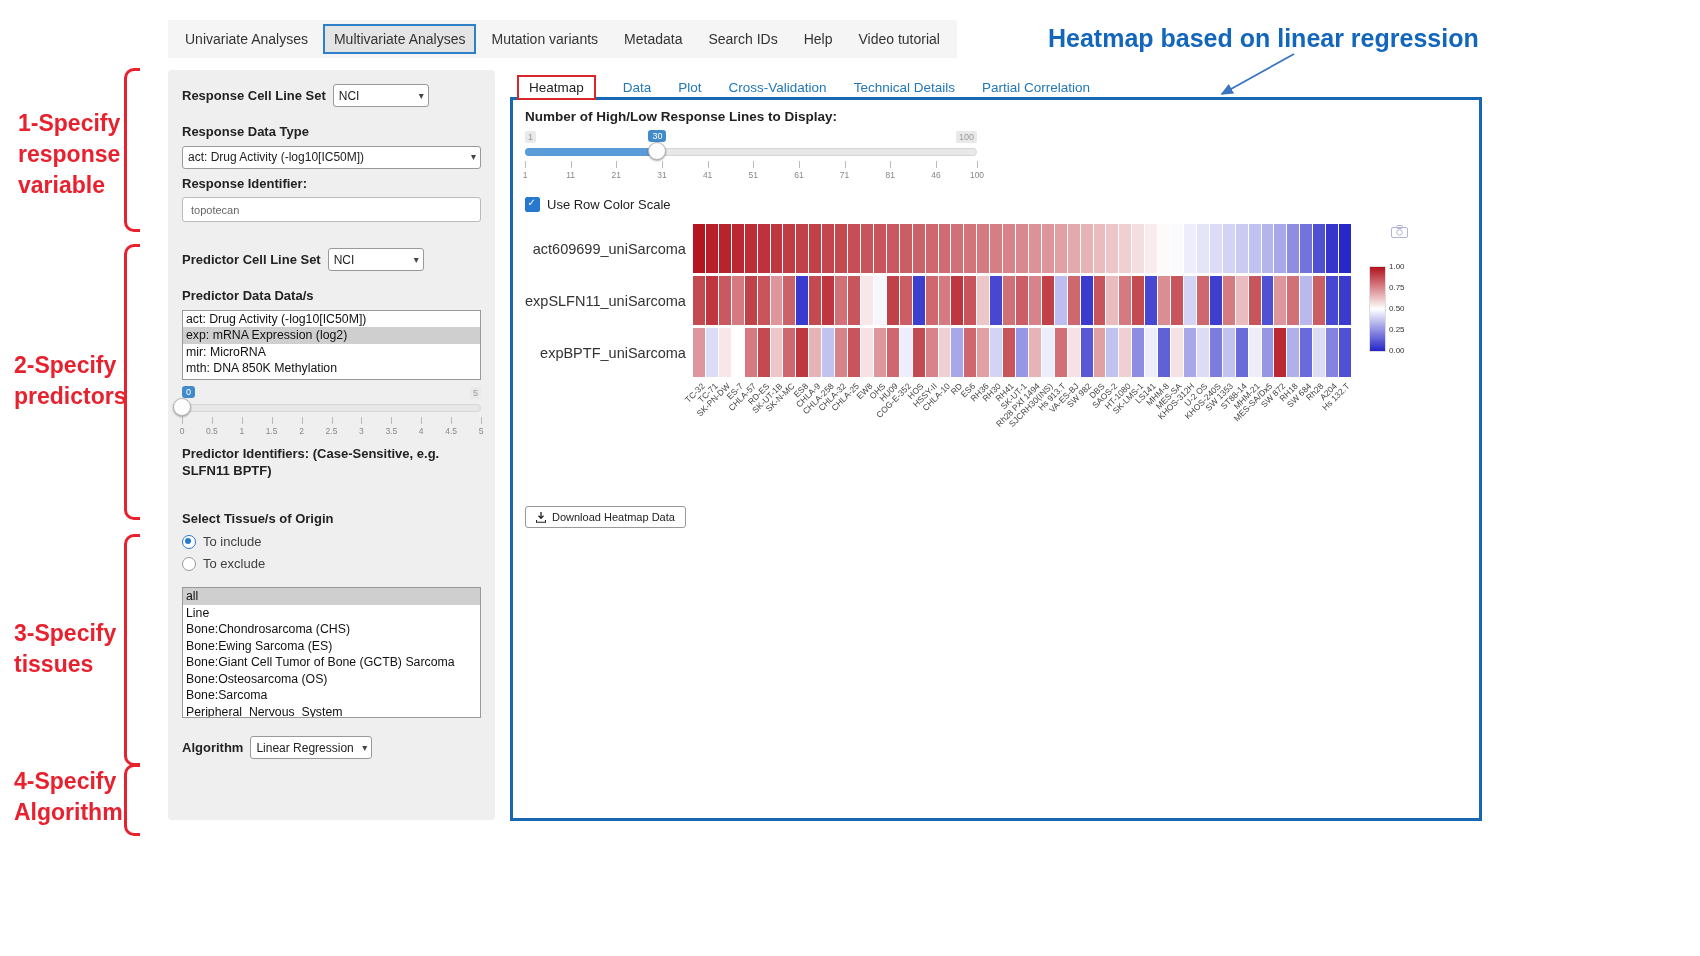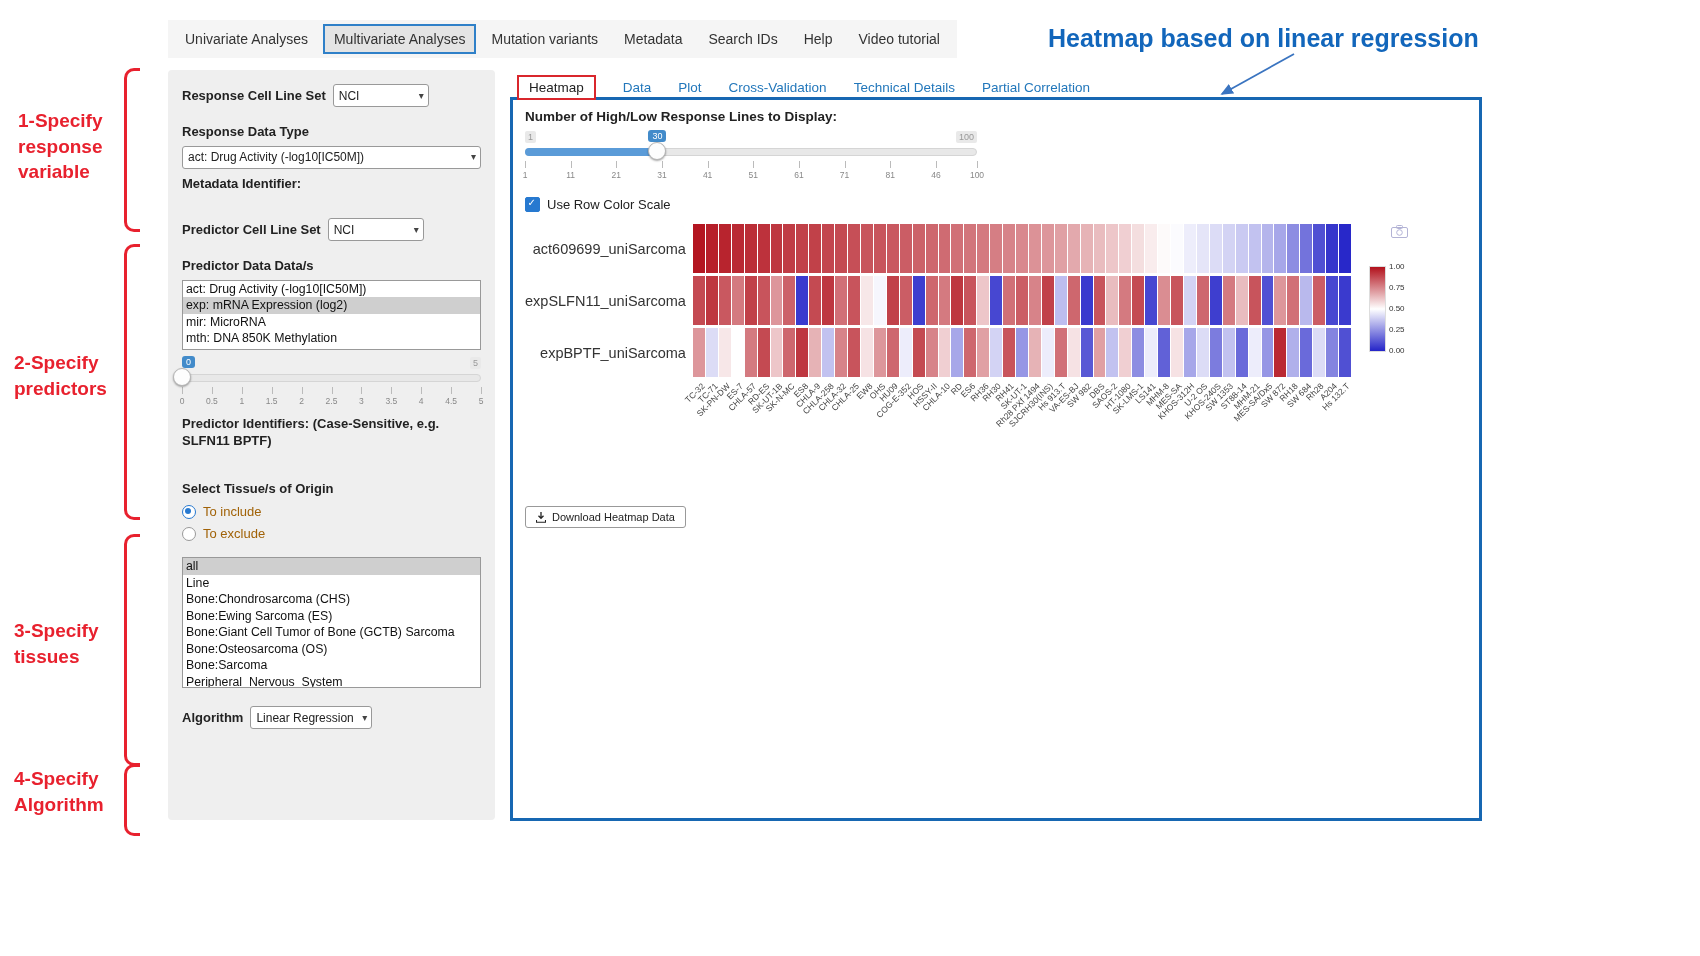--- a/index.html
+++ b/index.html
@@ -1,20 +1,20 @@
 <!DOCTYPE html>
 <html><head>
 <meta charset="utf-8">
 <style>
   html,body{margin:0;padding:0;background:#fff;}
   body{width:1700px;height:956px;overflow:hidden;font-family:"Liberation Sans","DejaVu Sans",sans-serif;position:relative;}
   #root{position:relative;width:1700px;height:956px;background:#fff;}
 
   
-  .anno-text{position:absolute;color:#e8212e;font-weight:bold;font-size:19px;line-height:1.35;white-space:pre-line;}
+  .anno-text{position:absolute;color:#e8212e;font-weight:bold;font-size:23px;line-height:1.35;white-space:pre-line;}
   .bracket{position:absolute;width:13px;border:3px solid #e8212e;border-right:none;border-radius:10px 0 0 10px;}
   .b1{left:124px;top:68px;height:158px;}
   .b2{left:124px;top:244px;height:270px;}
   .b3{left:124px;top:534px;height:226px;}
   .b4{left:124px;top:764px;height:66px;}
   .anno1{left:18px;top:108px;}
   .anno2{left:14px;top:350px;}
   .anno3{left:14px;top:618px;}
   .anno4{left:14px;top:766px;}
 
@@ -42,21 +42,21 @@
   .tinput{width:100%;height:25px;border:1px solid #bbb;border-radius:3px;padding:2px 8px;font-size:11px;color:#666;box-sizing:border-box;background:#fff;font-family:inherit;margin-top:5px;}
   .listbox{border:1px solid #999;background:#fff;margin-top:5px;overflow:hidden;}
   #predictor-list{height:68px;}
   .listbox.tall{height:129px;}
   .listbox .li{font-size:12.3px;line-height:16.5px;padding:0 3px;white-space:nowrap;color:#111;cursor:pointer;}
   .listbox .li.sel{background:#cfcfcf;}
   .radio-row{display:flex;align-items:center;gap:7px;margin-top:7px;cursor:pointer;}
   .radio{width:12px;height:12px;border-radius:50%;border:1px solid #999;background:#fff;position:relative;flex:none;}
   .radio.on{border-color:#2779d0;}
   .radio.on::after{content:"";position:absolute;left:2px;top:2px;width:6px;height:6px;border-radius:50%;background:#2779d0;}
-  .radio-label{font-size:13px;color:#a16207;}
+  .radio-label{font-size:13px;color:#404040;}
 
   
   .irs{position:relative;}
   .irs.main{width:452px;height:58px;margin-top:5px;}
   .irs.mini{width:100%;height:54px;margin-top:5px;}
   .irs-min,.irs-max{position:absolute;top:0;font-size:9px;color:#999;background:#e9e9e9;padding:0 3px;border-radius:2px;line-height:12px;}
   .irs-min{left:0;}
   .irs-max{right:0;}
   .irs-tip{position:absolute;top:-1px;transform:translateX(-50%);background:#428bca;color:#fff;font-size:9px;line-height:12px;padding:0 4px;border-radius:3px;z-index:2;}
   .irs-track{position:absolute;top:17px;left:0;right:0;height:8px;background:#e8e8e8;border:1px solid #d5d5d5;border-radius:4px;box-sizing:border-box;}
@@ -136,21 +136,22 @@
   <aside class="sidebar">
     <div class="fg row" style="margin-top:0;">
       <label class="blabel">Response Cell Line Set</label>
       <span class="sel-wrap"><select style="width:96px;"><option>NCI</option></select></span>
     </div>
     <div class="fg mt16">
       <label class="blabel">Response Data Type</label>
       <span class="sel-wrap block" style="margin-top:5px;"><select class="full"><option>act: Drug Activity (-log10[IC50M])</option></select></span>
     </div>
     <div class="fg" style="margin-top:6px;">
-      <label class="blabel">Metadata Identifier:</label>
+      <label class="blabel">Response Identifier:</label>
+      <input class="tinput" value="topotecan" style="">
     </div>
     <div class="fg row mt26">
       <label class="blabel">Predictor Cell Line Set</label>
       <span class="sel-wrap"><select style="width:96px;"><option>NCI</option></select></span>
     </div>
     <div class="fg mt16">
       <label class="blabel">Predictor Data Data/s</label>
       <div class="listbox" id="predictor-list">
           <div class="li">act: Drug Activity (-log10[IC50M])</div>
           <div class="li sel">exp: mRNA Expression (log2)</div>

